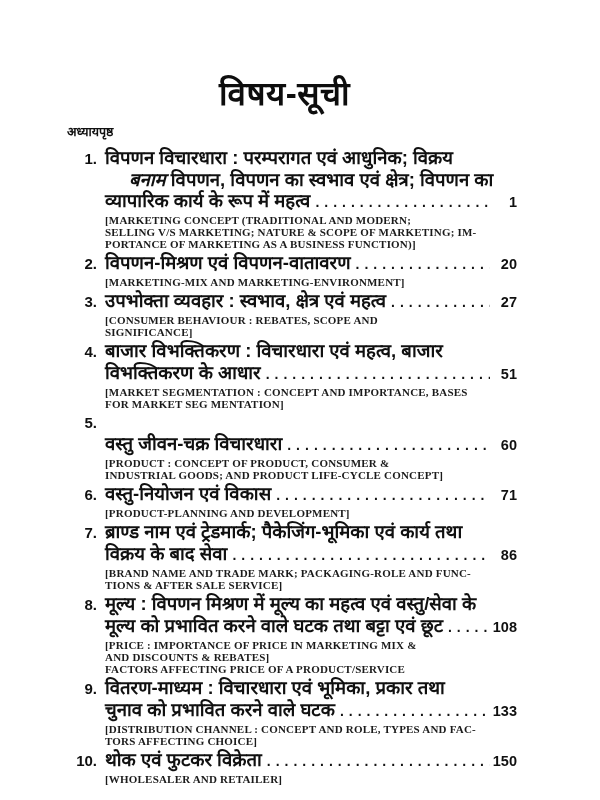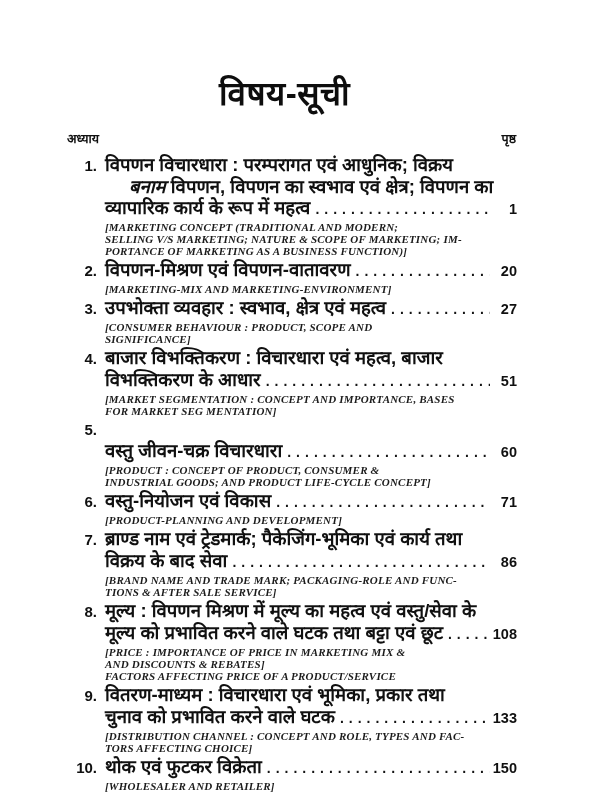--- a/index.html
+++ b/index.html
@@ -17,23 +17,22 @@
     font-family: "Liberation Sans", "DejaVu Sans", sans-serif;
     font-weight: 700;
     font-size: 33px;
     line-height: 36px;
     letter-spacing: 0.5px;
     color: #0d0d0d;
   }
 
   .header-row {
     display: flex;
-    justify-content: space-between;
     padding: 0 53px 0 67px;
-    margin-top: 18px;
+    margin-top: 11px;
     font-family: "Liberation Sans", "DejaVu Sans", sans-serif;
     font-weight: 700;
     font-size: 12.5px;
     color: #111;
   }
 
   .toc {
     margin-top: 7px;
     padding: 0 52px 0 59px;
   }
@@ -90,21 +89,21 @@
   .english {
     margin-left: 46px;
     margin-top: 1px;
     font-family: "Liberation Serif", serif;
     font-weight: 600;
     font-size: 11px;
     line-height: 12px;
     letter-spacing: 0.2px;
     color: #1b1b1b;
   }
-  .english div { white-space: nowrap; font-style: italic; }
+  .english div { white-space: nowrap; }
 </style>
 </head>
 <body>
 
 <div class="page">
   <div class="title">विषय-सूची</div>
   <div class="header-row">
     <span>अध्याय</span>
     <span>पृष्ठ</span>
   </div>
@@ -142,21 +141,21 @@
         </div>
       </div>
       <div class="item">
         <div class="hindi-line">
           <span class="num">3.</span>
           <span class="htext">उपभोक्ता व्यवहार : स्वभाव, क्षेत्र एवं महत्व</span>
           <span class="leader"></span>
           <span class="pageno">27</span>
         </div>
         <div class="english">
-          <div>[CONSUMER BEHAVIOUR : PRODUCT, SCOPE AND</div>
+          <div>[CONSUMER BEHAVIOUR : REBATES, SCOPE AND</div>
           <div>SIGNIFICANCE]</div>
         </div>
       </div>
       <div class="item">
         <div class="hindi-line">
           <span class="num">4.</span>
           <span class="htext">बाजार विभक्तिकरण : विचारधारा एवं महत्व, बाजार</span>
         </div>
         <div class="hindi-line">
           <span class="num"></span>

